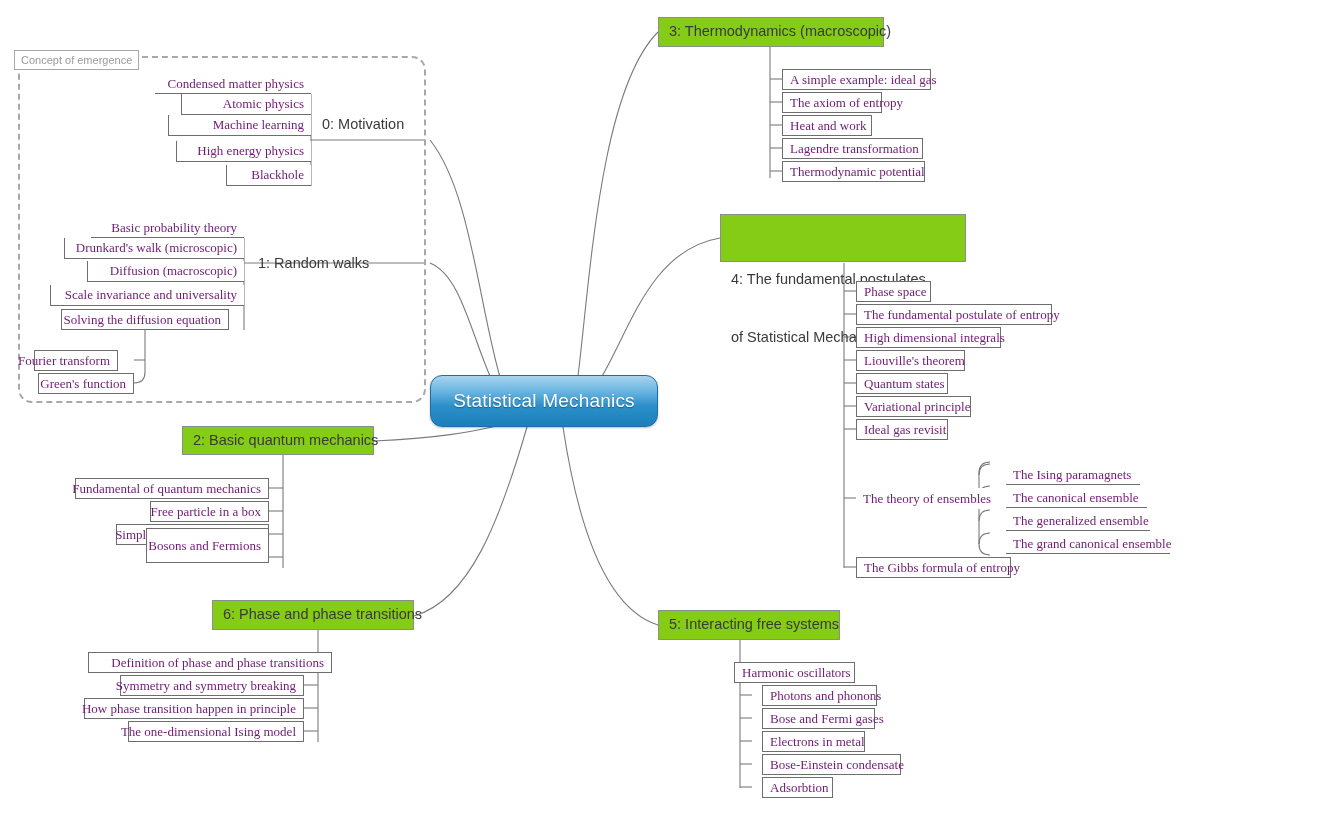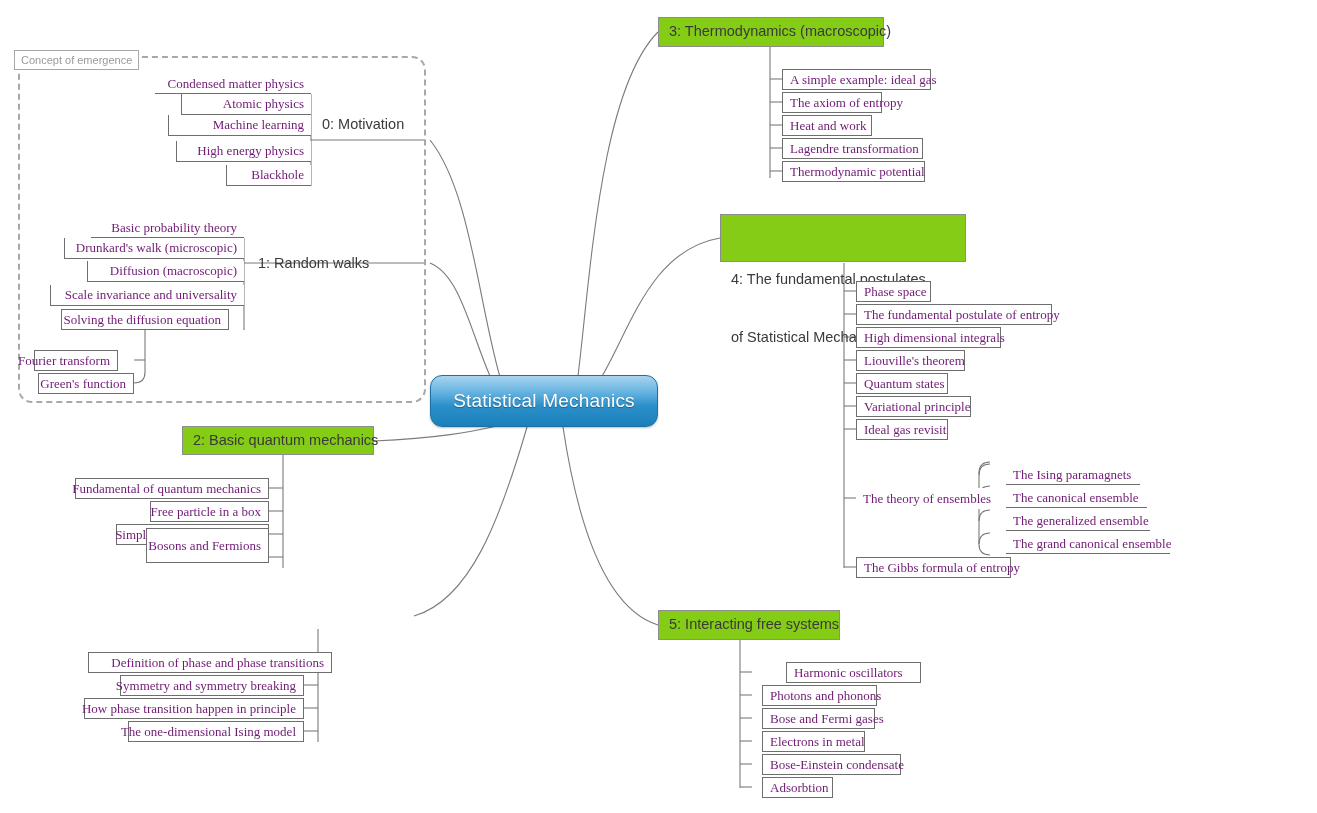--- a/index.html
+++ b/index.html
@@ -286,39 +286,42 @@
   <div class="sub ul left" style="left:1006px;top:511px;width:144px;height:20px;">
     <span>The generalized ensemble</span>
   </div>
   <div class="sub ul left" style="left:1006px;top:534px;width:164px;height:20px;">
     <span>The grand canonical ensemble</span>
   </div>
 
   <div class="topic" style="left:658px;top:610px;width:182px;height:30px;">
     <span>5: Interacting free systems</span>
   </div>
-  <div class="sub boxed left" style="left:786px;top:662px;width:135px;height:21px;">
+  <div class="sub boxed left" style="left:734px;top:662px;width:121px;height:21px;">
     <span>Harmonic oscillators</span>
   </div>
   <div class="sub boxed left" style="left:762px;top:685px;width:115px;height:21px;">
     <span>Photons and phonons</span>
   </div>
   <div class="sub boxed left" style="left:762px;top:708px;width:113px;height:21px;">
     <span>Bose and Fermi gases</span>
   </div>
   <div class="sub boxed left" style="left:762px;top:731px;width:103px;height:21px;">
     <span>Electrons in metal</span>
   </div>
   <div class="sub boxed left" style="left:762px;top:754px;width:139px;height:21px;">
     <span>Bose-Einstein condensate</span>
   </div>
   <div class="sub boxed left" style="left:762px;top:777px;width:71px;height:21px;">
     <span>Adsorbtion</span>
   </div>
 
+  <div class="topic" style="left:212px;top:600px;width:202px;height:30px;">
+    <span>6: Phase and phase transitions</span>
+  </div>
   <div class="sub boxed right" style="left:88px;top:652px;width:244px;height:21px;">
     <span>Definition of phase and phase transitions</span>
   </div>
   <div class="sub boxed right" style="left:120px;top:675px;width:184px;height:21px;">
     <span>Symmetry and symmetry breaking</span>
   </div>
   <div class="sub boxed right" style="left:84px;top:698px;width:220px;height:21px;">
     <span>How phase transition happen in principle</span>
   </div>
   <div class="sub boxed right" style="left:128px;top:721px;width:176px;height:21px;">

